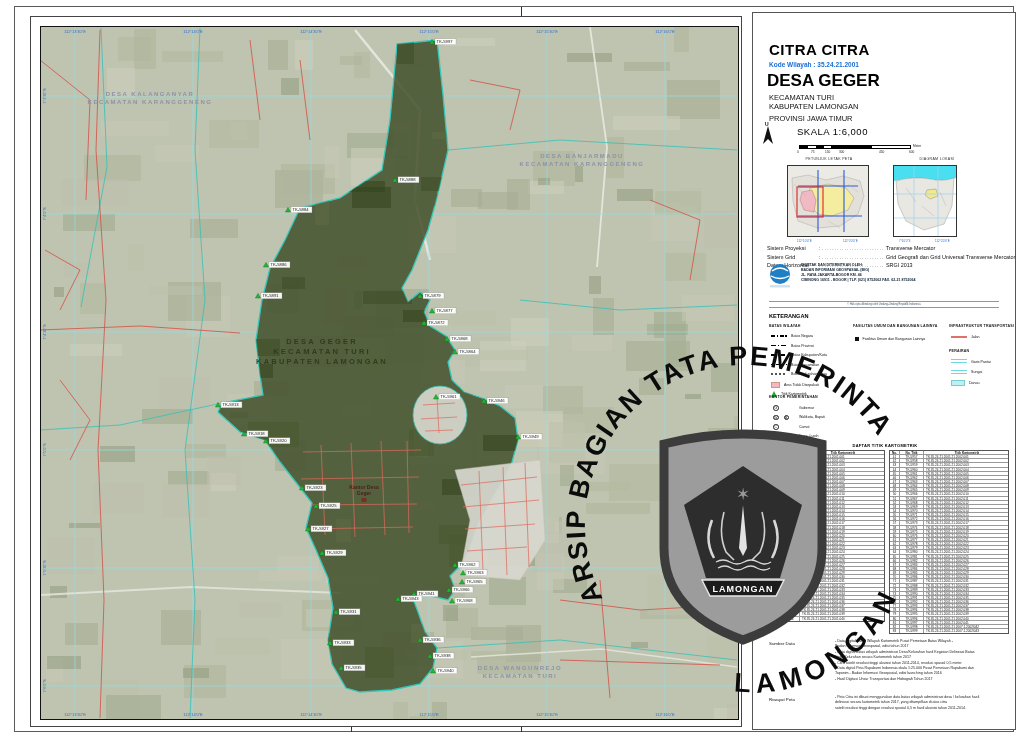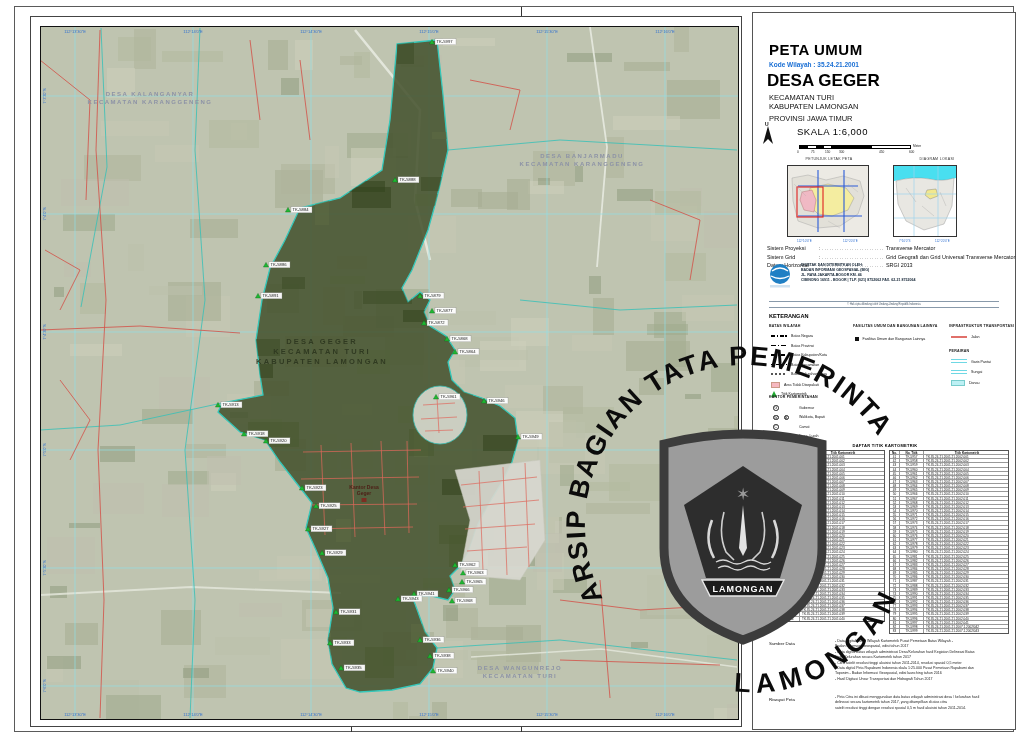--- a/index.html
+++ b/index.html
@@ -480,21 +480,21 @@
           <text x="5" y="187" text-anchor="middle" fill="#2f6fd0" font-size="4" transform="rotate(-90 5 187)" style="font-family:'Liberation Sans',sans-serif">7°4'0"S</text>
           <text x="5" y="305" text-anchor="middle" fill="#2f6fd0" font-size="4" transform="rotate(-90 5 305)" style="font-family:'Liberation Sans',sans-serif">7°4'30"S</text>
           <text x="5" y="423" text-anchor="middle" fill="#2f6fd0" font-size="4" transform="rotate(-90 5 423)" style="font-family:'Liberation Sans',sans-serif">7°5'0"S</text>
           <text x="5" y="541" text-anchor="middle" fill="#2f6fd0" font-size="4" transform="rotate(-90 5 541)" style="font-family:'Liberation Sans',sans-serif">7°5'30"S</text>
           <text x="5" y="659" text-anchor="middle" fill="#2f6fd0" font-size="4" transform="rotate(-90 5 659)" style="font-family:'Liberation Sans',sans-serif">7°6'0"S</text>
         </svg>
     </div>
   </div>
 
   <div class="info-panel">
-    <div class="ip t-petacitra" style="left:16px;top:28px;">PETA UMUM</div>
+    <div class="ip t-petacitra" style="left:16px;top:28px;">CITRA CITRA</div>
     <div class="ip t-kode" style="left:16px;top:48px;">Kode Wilayah : 35.24.21.2001</div>
     <div class="ip t-desa" style="left:14px;top:58px;">DESA GEGER</div>
     <div class="ip t-adm" style="left:16px;top:80px;">KECAMATAN TURI</div>
     <div class="ip t-adm" style="left:16px;top:89px;">KABUPATEN LAMONGAN</div>
     <div class="ip t-prov" style="left:16px;top:101px;">PROVINSI JAWA TIMUR</div>
 
     <div class="ip t-north" style="left:12px;top:108px;">U</div>
     <svg class="ip" style="left:8px;top:113px;" width="14" height="20">
       <polygon points="7,0 12,18 7,13 2,18" fill="#111"></polygon>
     </svg>

